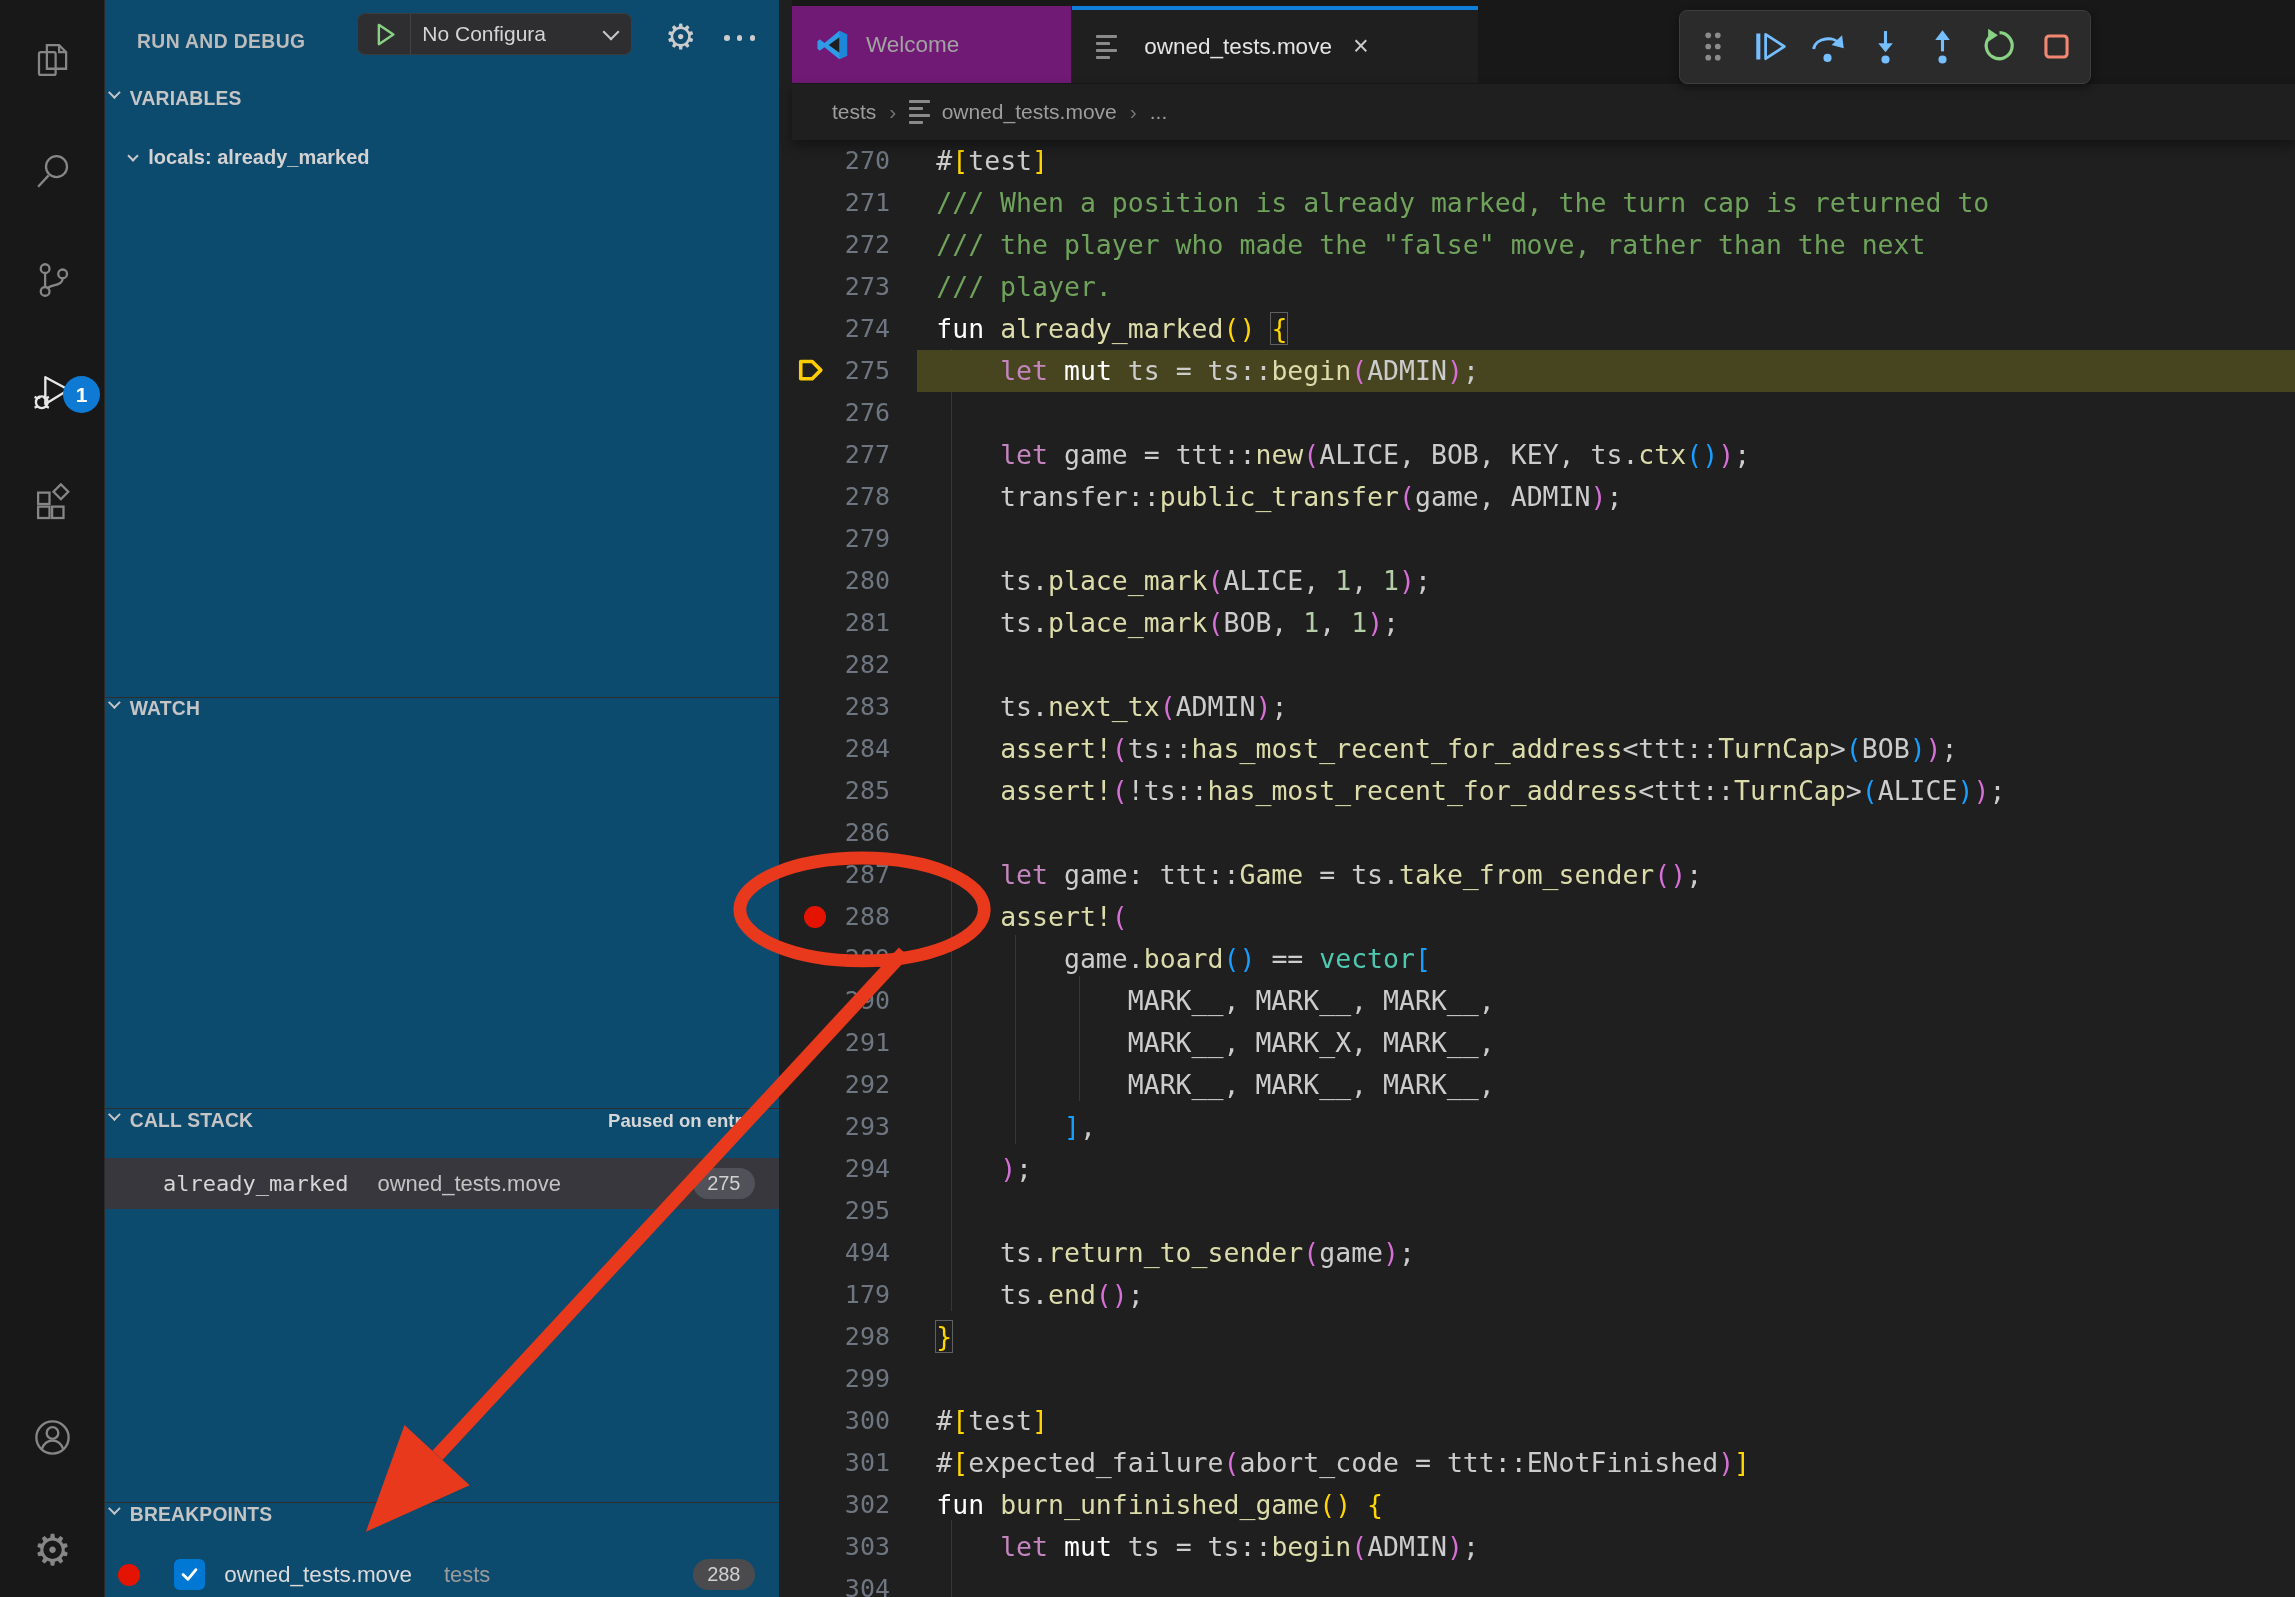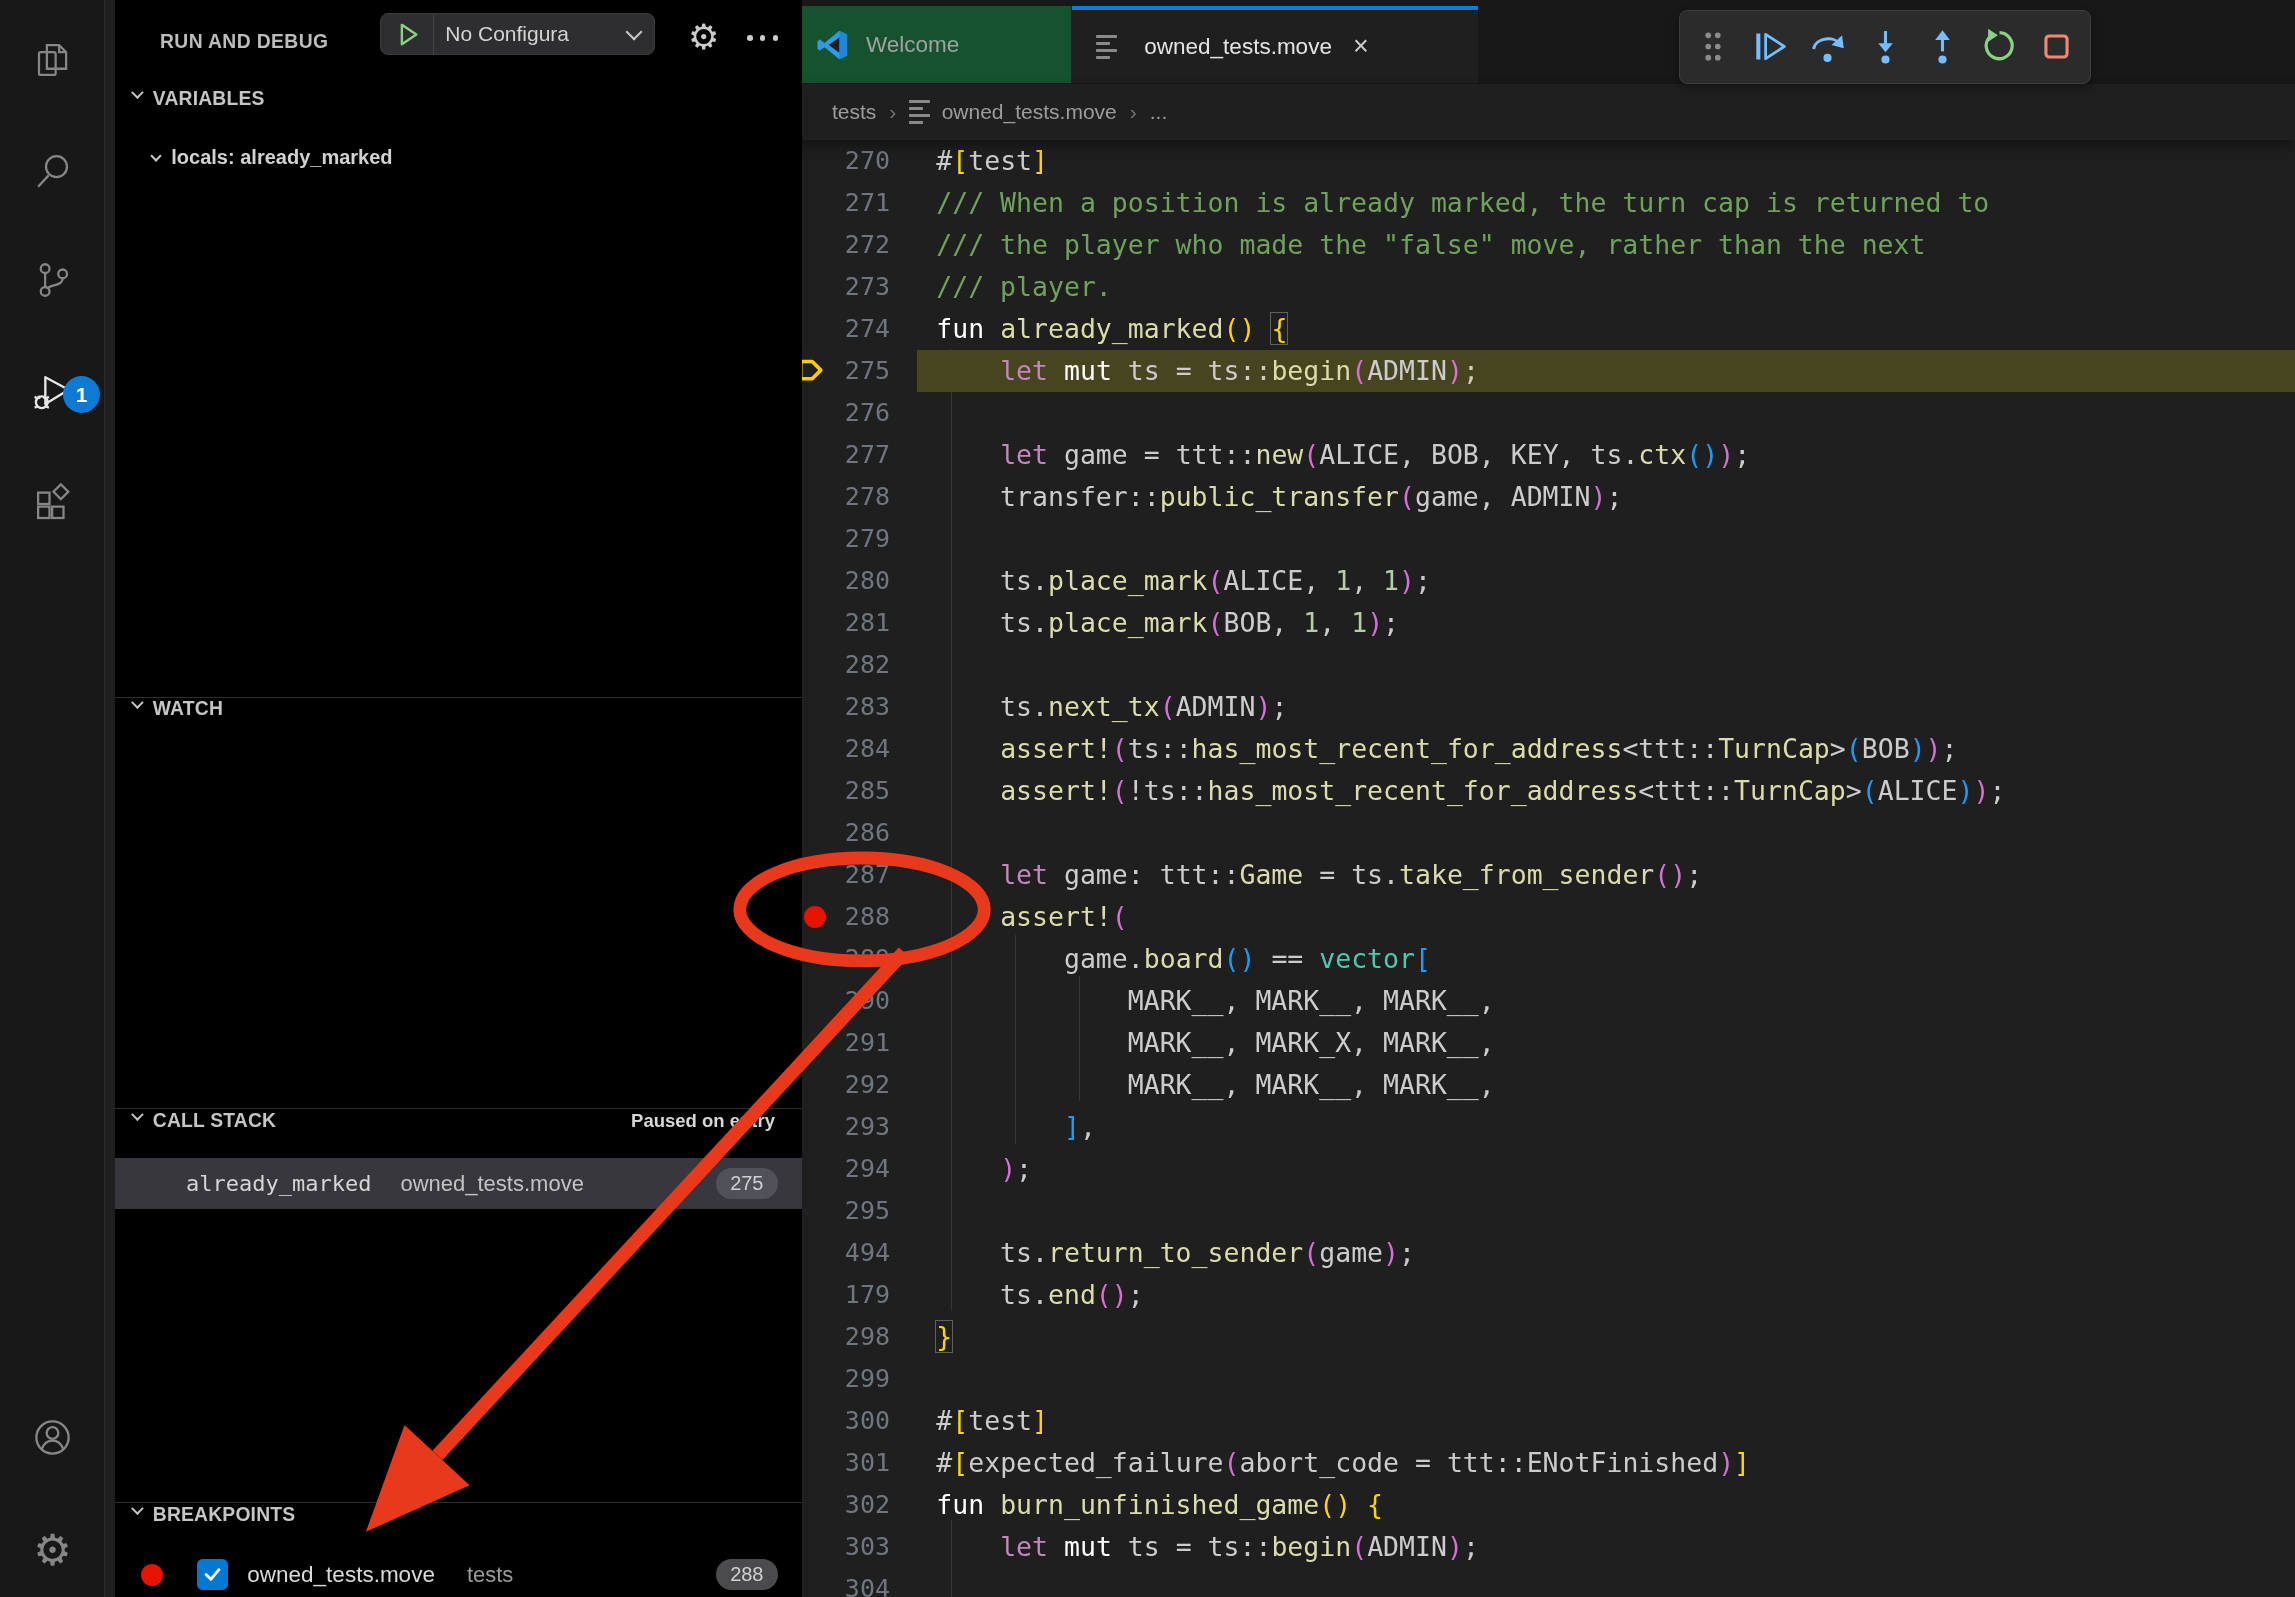--- a/index.html
+++ b/index.html
@@ -12,21 +12,21 @@
   .act-icon { position:absolute; left:0; width:105px; height:88px; display:flex;
               align-items:center; justify-content:center; color:#868686; cursor:pointer; }
   .act-icon svg { stroke:#868686; fill:none; stroke-width:2.6; }
   .act-icon.active svg { stroke:#e7e7e7; }
   .act-badge { position:absolute; left:63px; top:29px; width:37px; height:37px; border-radius:50%;
                background:#0e7ad3; color:#fff; font-size:21px; font-weight:700;
                display:flex; align-items:center; justify-content:center; }
   .gear-glyph { font-size:43px; line-height:1; color:#868686; }
 
   
-  #sidebar { position:absolute; left:115px; top:0; width:687px; height:1597px; background:#000000; z-index:4; }
+  #sidebar { position:absolute; left:92px; top:0; width:687px; height:1597px; background:#0c4a6e; z-index:4; }
   #sidebar-header { position:absolute; left:0; top:0; width:100%; height:84px; display:flex; align-items:center; }
   #sidebar-title { margin-left:45px; font-size:19.3px; font-weight:600; letter-spacing:0.4px; color:#bcbcbc; white-space:nowrap; }
   #config-button { position:absolute; left:265px; top:13px; width:275px; height:42px; background:#2e2e30;
                    border:0.8px solid #3c3c3e; border-radius:8px; display:flex; align-items:center; cursor:pointer; }
   #config-play { width:53px; display:flex; align-items:center; justify-content:center; border-right:0.8px solid #434345; height:100%; }
   #config-label { flex:1; color:#d4d4d4; font-size:21px; padding-left:11.3px; white-space:nowrap; overflow:hidden; }
   .chev { width:12px; height:12px; border-right:2.4px solid #c8c8c8; border-bottom:2.4px solid #c8c8c8;
           transform:rotate(45deg); display:inline-block; }
   #config-chev { margin:0 14.5px 4.8px 1.6px; }
   #sidebar-gear { position:absolute; left:573px; top:19.3px; font-size:35px; color:#cccccc; cursor:pointer; line-height:1; }
@@ -55,21 +55,21 @@
   #bp-checkbox { width:31px; height:31px; border-radius:5.6px; background:#0078d4; margin-left:34px;
                  display:flex; align-items:center; justify-content:center; cursor:pointer; }
   #bp-file { margin-left:19.3px; font-size:22.5px; color:#dadada; }
   #bp-dir { margin-left:32px; font-size:22px; color:#9a9a9a; }
   #bp-row .pill { background:#4b4b4e; }
 
   
   #editor { position:absolute; left:792px; top:0; width:1503px; height:1597px; background:#1f1f1f; }
   #tab-bar { position:absolute; left:0; top:0; width:100%; height:84px; background:#181818; }
   .tab { position:absolute; top:6.4px; height:77px; display:flex; align-items:center; cursor:pointer; }
-  #tab-welcome { left:0; width:280px; background:#14532d; border-right:0.8px solid #242424; }
+  #tab-welcome { left:0; width:280px; background:#701a75; border-right:0.8px solid #242424; }
   #tab-active { left:280px; width:406px; background:#1f1f1f; border-top:4.8px solid #0d7ed9; }
   .tab-label { font-size:22.5px; margin-left:16px; }
   #tab-welcome .tab-label { color:#a2a2a2; }
   #tab-active .tab-label { color:#e4e4e4; }
   .tab-icon { margin-left:24px; display:flex; }
   .close-x { margin-left:21px; color:#cccccc; font-size:27px; line-height:1; cursor:pointer; }
 
   #breadcrumb { position:absolute; left:0; top:84px; width:100%; height:56px; background:#1f1f1f;
                 display:flex; align-items:center; box-shadow:0 6.4px 11.3px rgba(0,0,0,.38); z-index:2; }
   .crumb { font-size:21px; color:#9d9d9d; cursor:pointer; }

